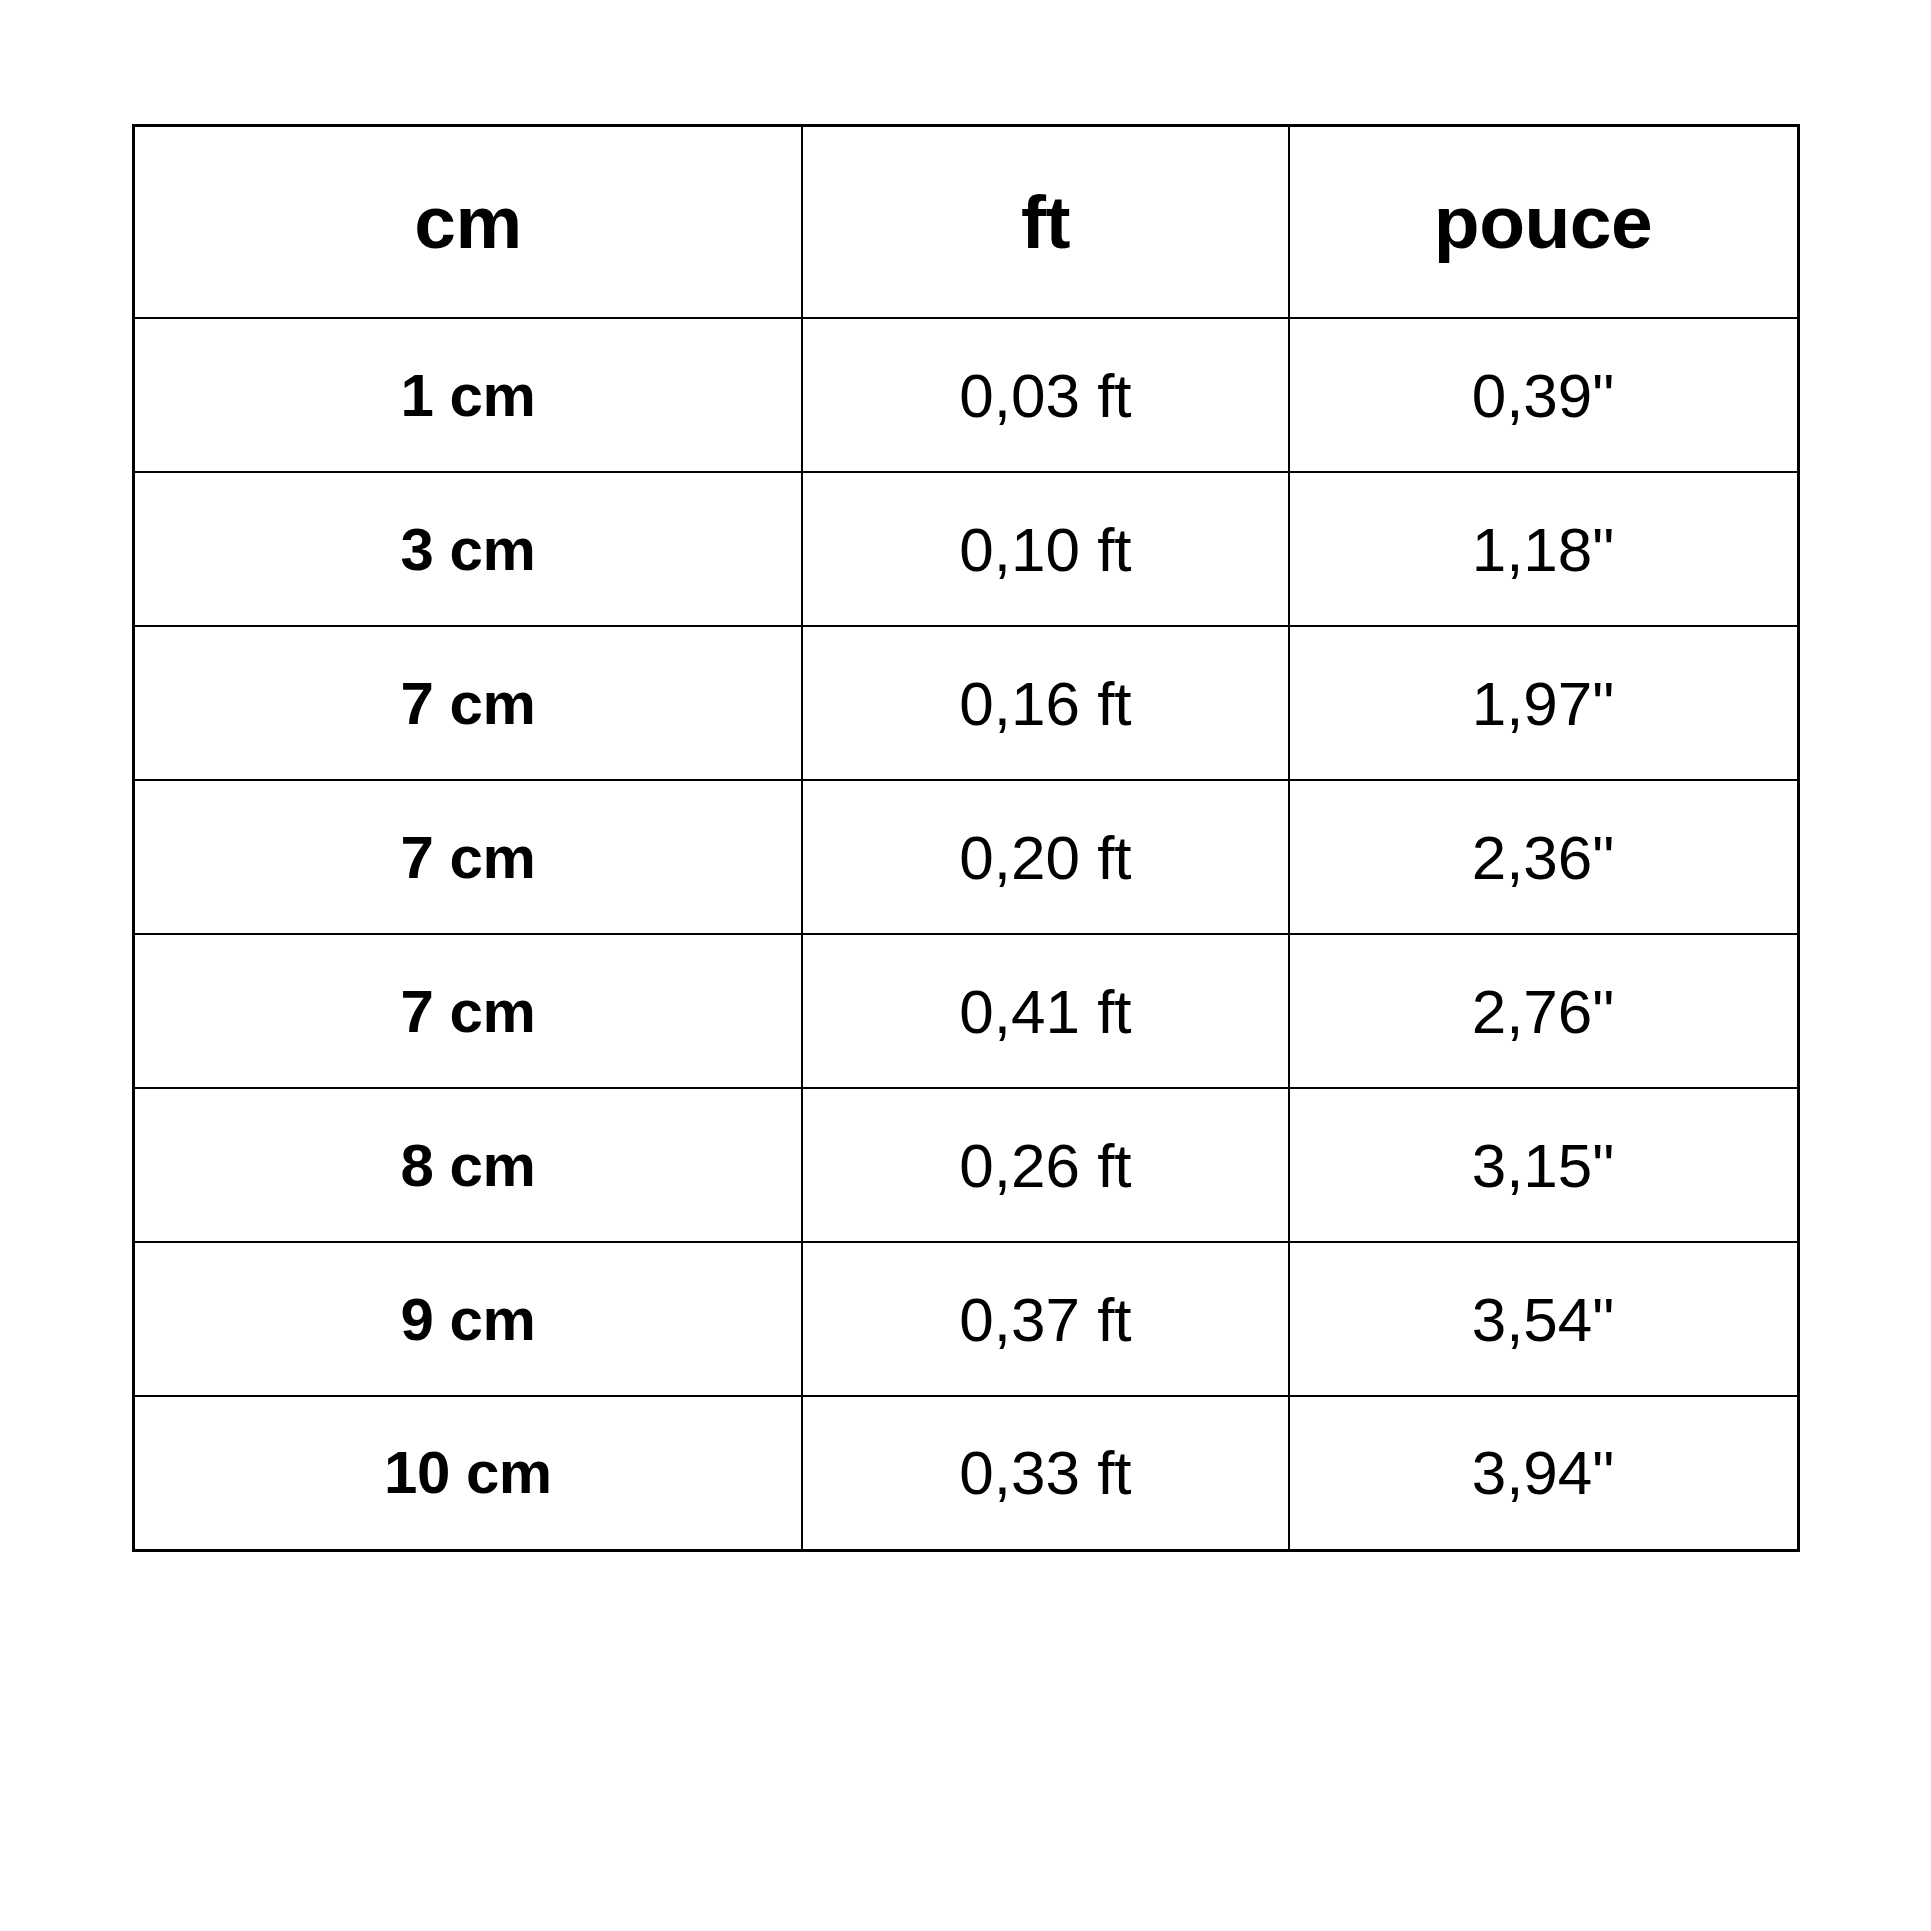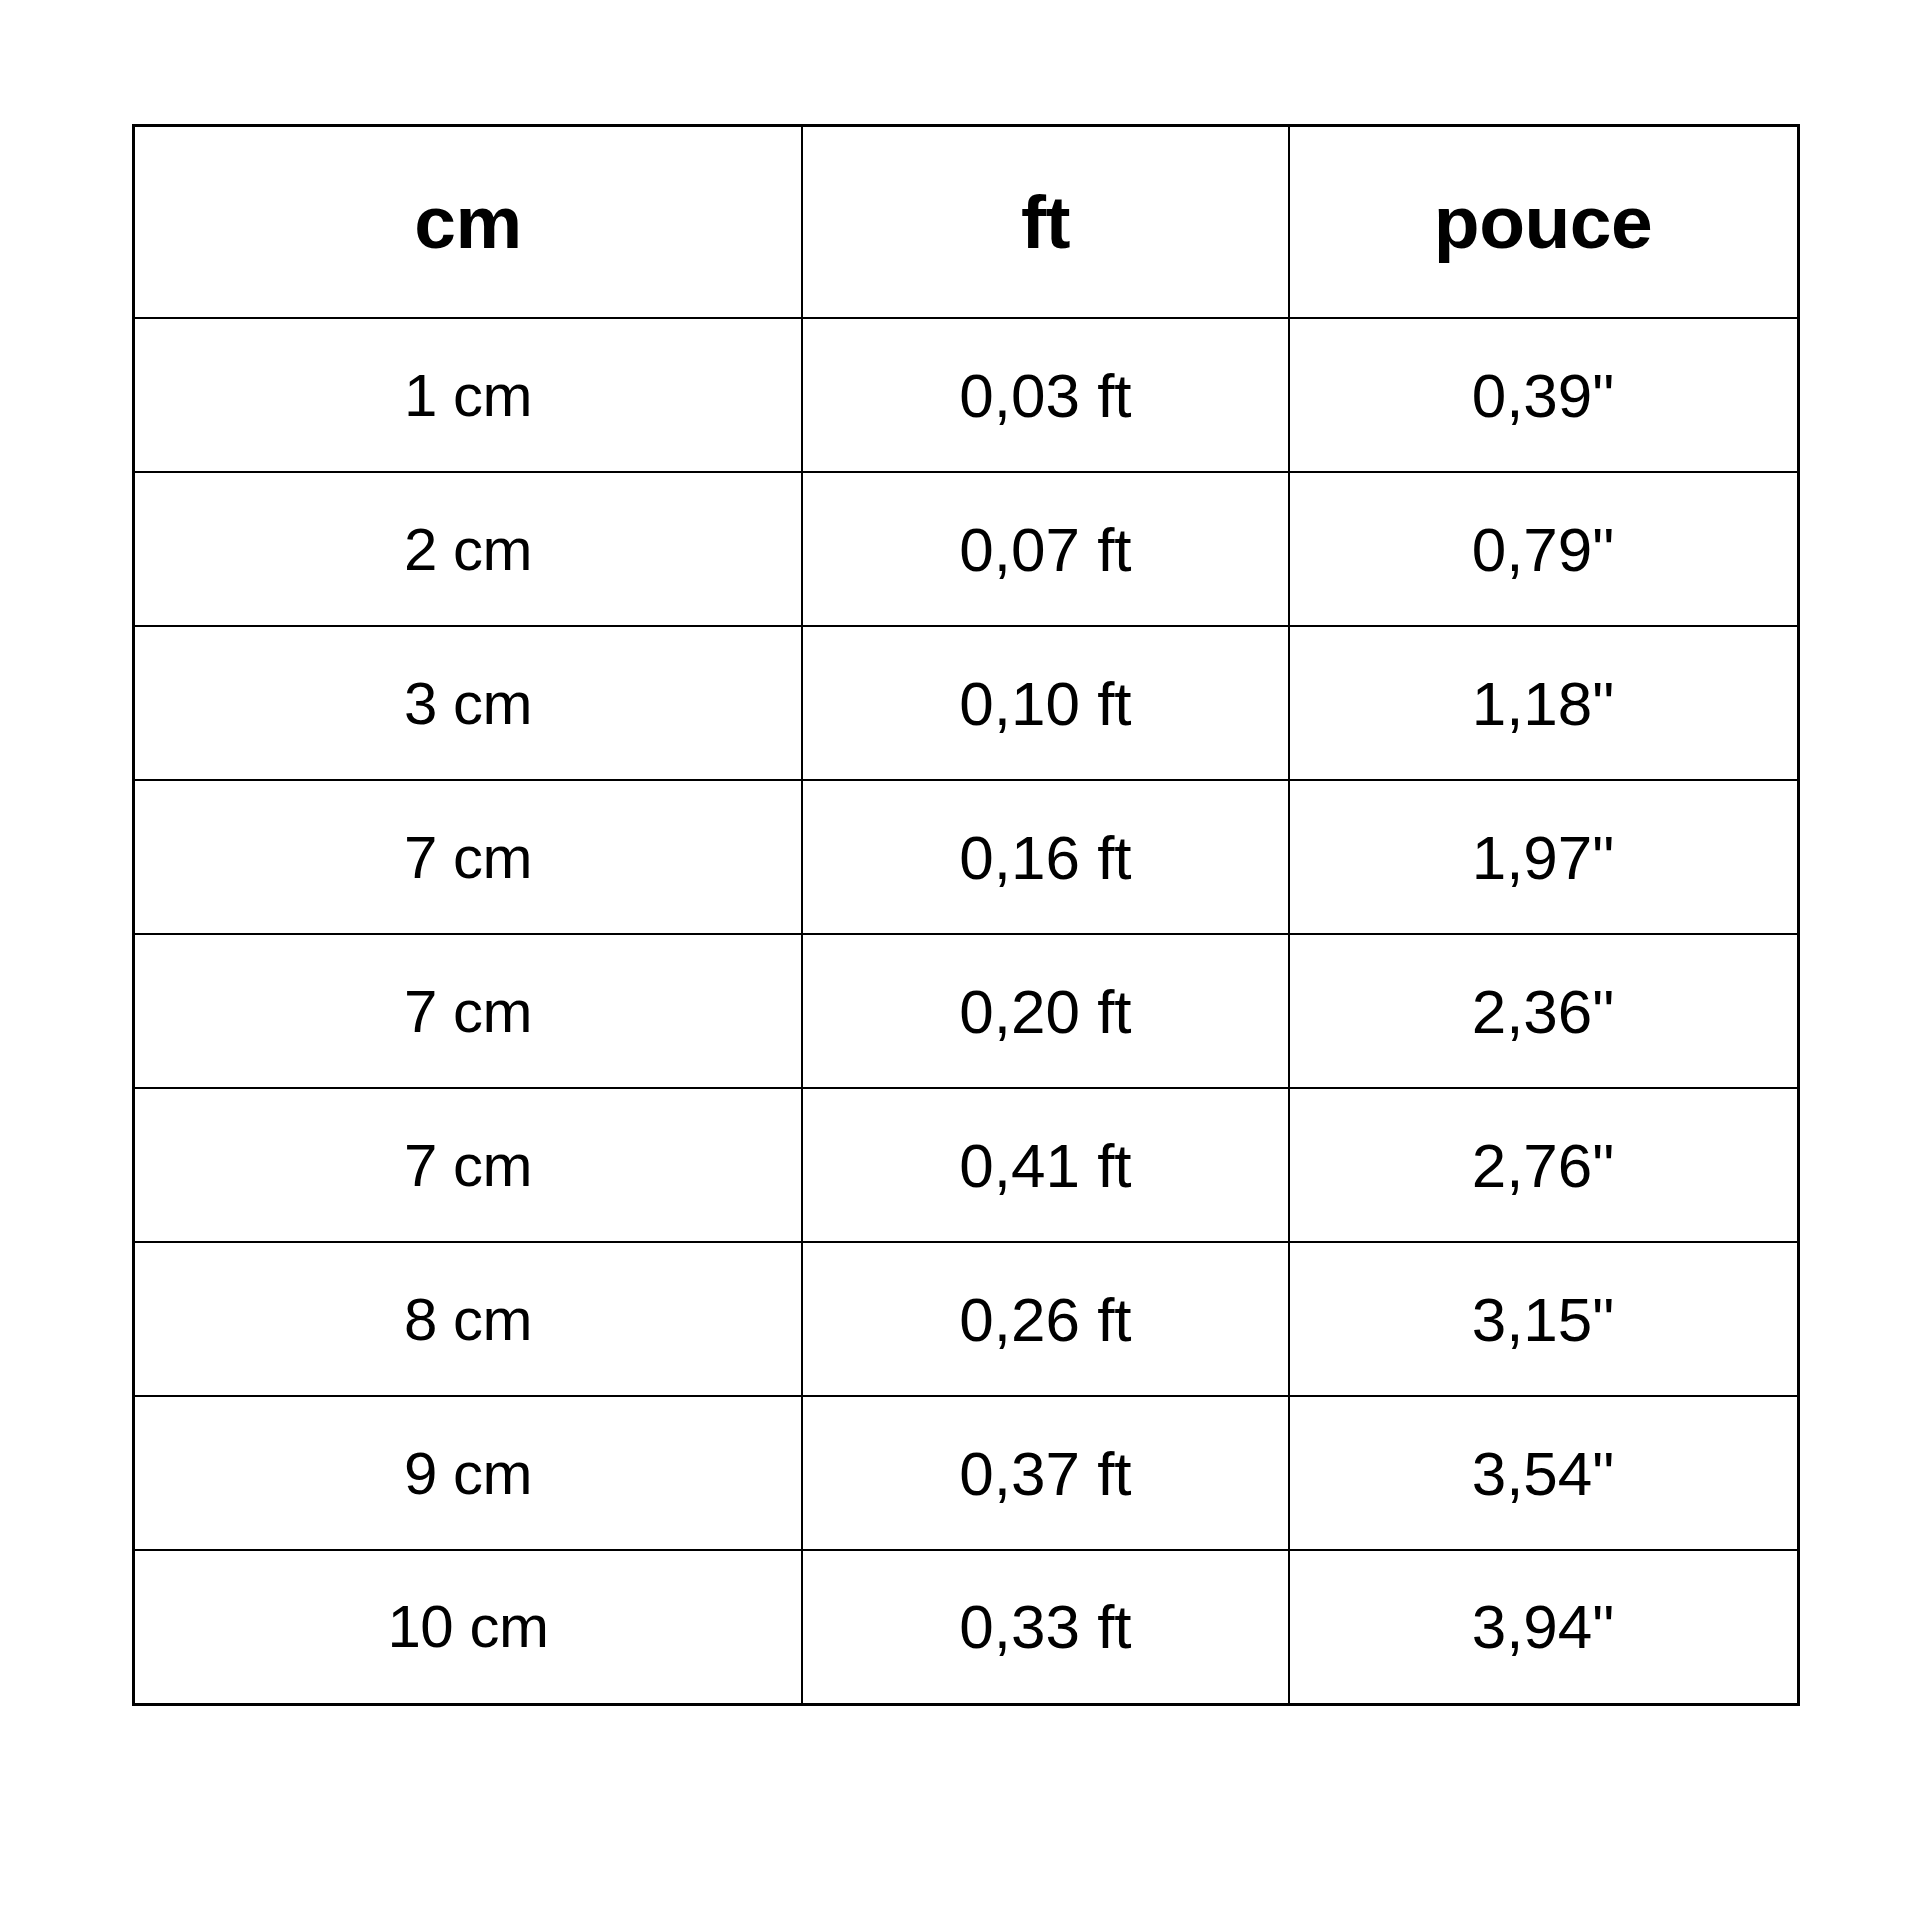--- a/index.html
+++ b/index.html
@@ -60,21 +60,21 @@
     height: 154px;
   }
 
   tbody td {
     font-size: 62px;
     font-weight: normal;
     letter-spacing: 0px;
   }
 
   tbody td.cm-cell {
-    font-weight: normal;
+    font-weight: bold;
     font-size: 60px;
     letter-spacing: -0.5px;
   }
 </style>
 </head>
 <body>
 
 <div class="page">
   <div class="table-wrap">
     <table class="conv">
@@ -88,25 +88,20 @@
           <th>cm</th>
           <th>ft</th>
           <th>pouce</th>
         </tr>
       </thead>
       <tbody>
         <tr>
           <td class="cm-cell">1 cm</td>
           <td>0,03 ft</td>
           <td>0,39"</td>
-        </tr>
-        <tr>
-          <td class="cm-cell">2 cm</td>
-          <td>0,07 ft</td>
-          <td>0,79"</td>
         </tr>
         <tr>
           <td class="cm-cell">3 cm</td>
           <td>0,10 ft</td>
           <td>1,18"</td>
         </tr>
         <tr>
           <td class="cm-cell">7 cm</td>
           <td>0,16 ft</td>
           <td>1,97"</td>

